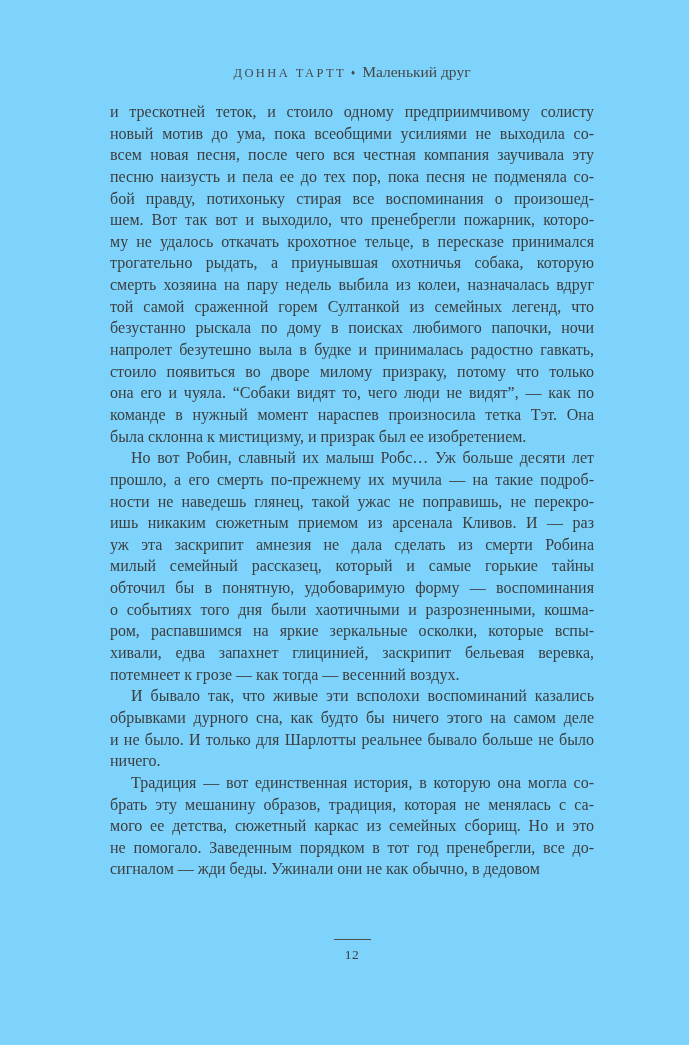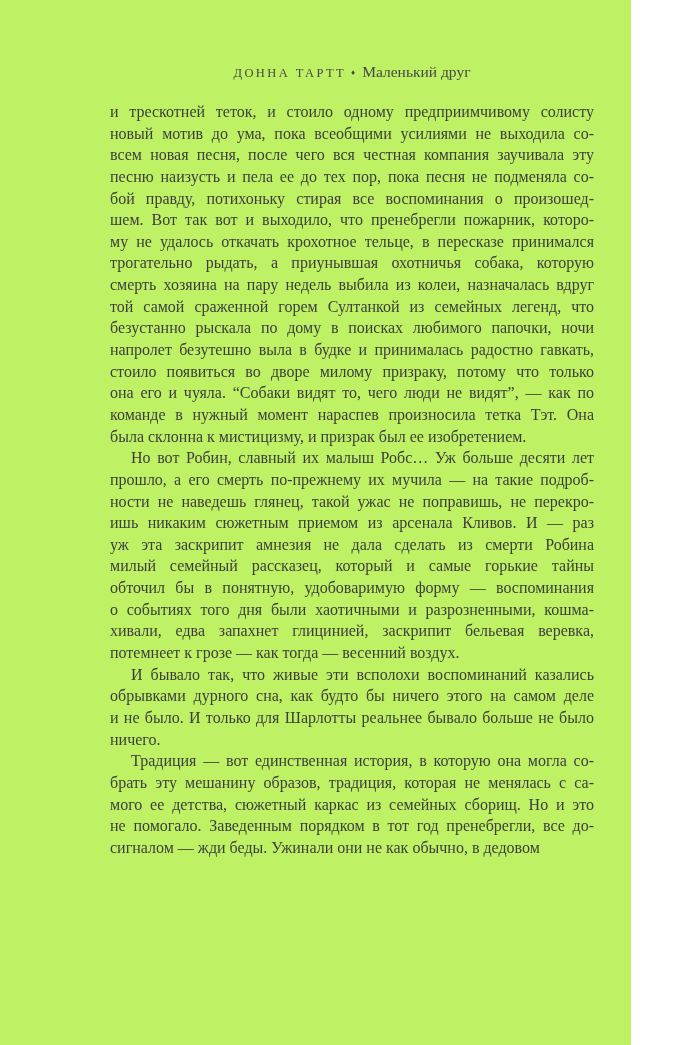--- a/index.html
+++ b/index.html
@@ -1,20 +1,20 @@
 <!DOCTYPE html>
 <html><head>
 <meta charset="utf-8">
 <style>
   html, body { margin: 0; padding: 0; background: #ffffff; }
   .page {
     position: relative;
-    width: 631px;
+    width: 689px;
     height: 1045px;
-    background: #bef264;
+    background: #7dd3fc;
     font-family: "Liberation Serif", serif;
     color: #3d3d3d;
     overflow: hidden;
   }
   .header {
     position: absolute;
     top: 63px;
     left: 110px;
     width: 484px;
     text-align: center;
@@ -100,20 +100,21 @@
 
     <div class="para">
       <div class="bl ind">Но вот Робин, славный их малыш Робс… Уж больше десяти лет</div>
       <div class="bl">прошло, а его смерть по-прежнему их мучила — на такие подроб-</div>
       <div class="bl">ности не наведешь глянец, такой ужас не поправишь, не перекро-</div>
       <div class="bl">ишь никаким сюжетным приемом из арсенала Кливов. И — раз</div>
       <div class="bl">уж эта заскрипит амнезия не дала сделать из смерти Робина</div>
       <div class="bl">милый семейный рассказец, который и самые горькие тайны</div>
       <div class="bl">обточил бы в понятную, удобоваримую форму — воспоминания</div>
       <div class="bl">о событиях того дня были хаотичными и разрозненными, кошма-</div>
+      <div class="bl">ром, распавшимся на яркие зеркальные осколки, которые вспы-</div>
       <div class="bl">хивали, едва запахнет глицинией, заскрипит бельевая веревка,</div>
       <div class="bl last">потемнеет к грозе — как тогда — весенний воздух.</div>
     </div>
 
     <div class="para">
       <div class="bl ind">И бывало так, что живые эти всполохи воспоминаний казались</div>
       <div class="bl">обрывками дурного сна, как будто бы ничего этого на самом деле</div>
       <div class="bl">и не было. И только для Шарлотты реальнее бывало больше не было</div>
       <div class="bl last">ничего.</div>
     </div>
@@ -121,14 +122,18 @@
     <div class="para">
       <div class="bl ind">Традиция — вот единственная история, в которую она могла со-</div>
       <div class="bl">брать эту мешанину образов, традиция, которая не менялась с са-</div>
       <div class="bl">мого ее детства, сюжетный каркас из семейных сборищ. Но и это</div>
       <div class="bl">не помогало. Заведенным порядком в тот год пренебрегли, все до-</div>
       <div class="bl last">сигналом — жди беды. Ужинали они не как обычно, в дедовом</div>
     </div>
 
   </div>
 
+  <div class="footer">
+    <div class="rule"></div>
+    <div class="pagenum">12</div>
+  </div>
 
 </div>
 
 </body></html>

